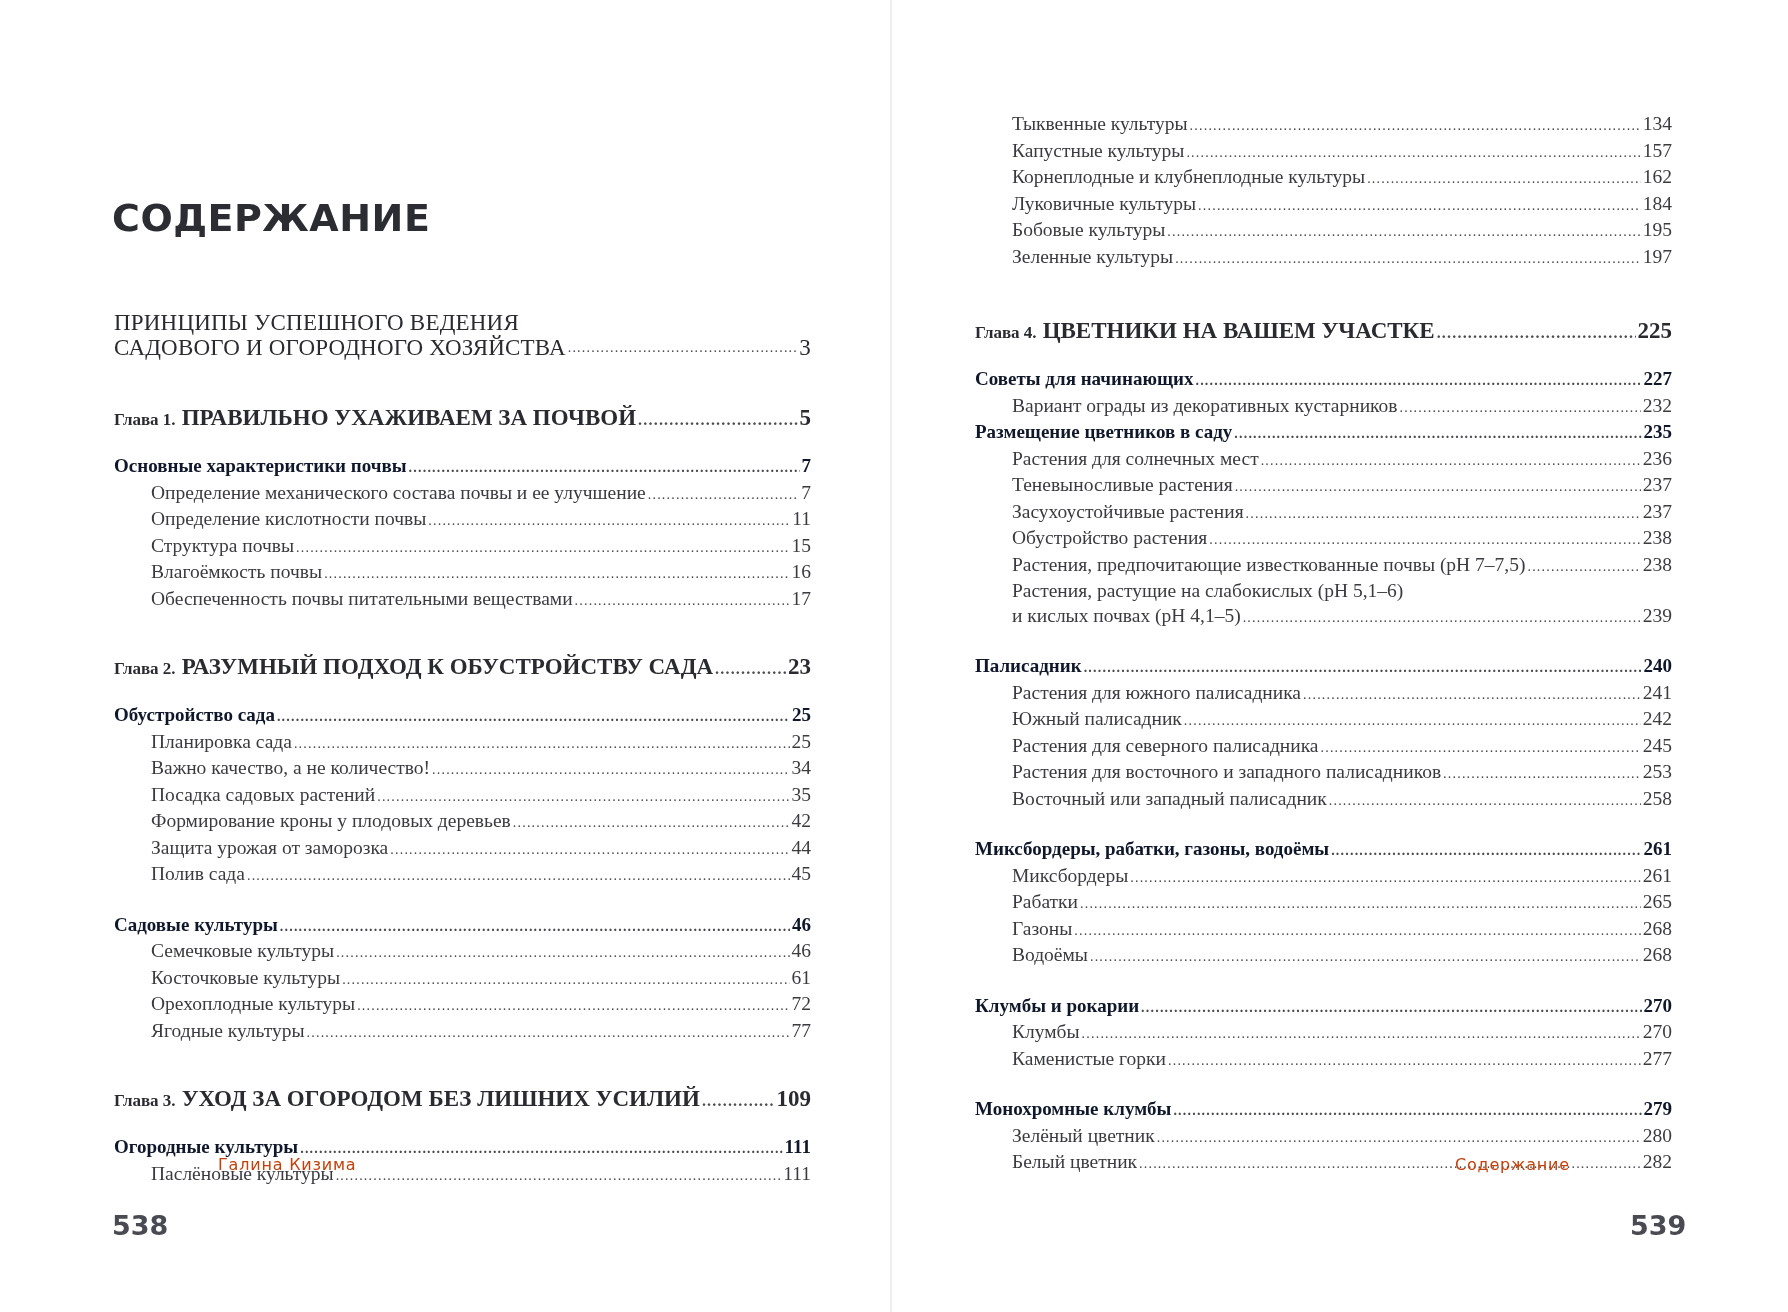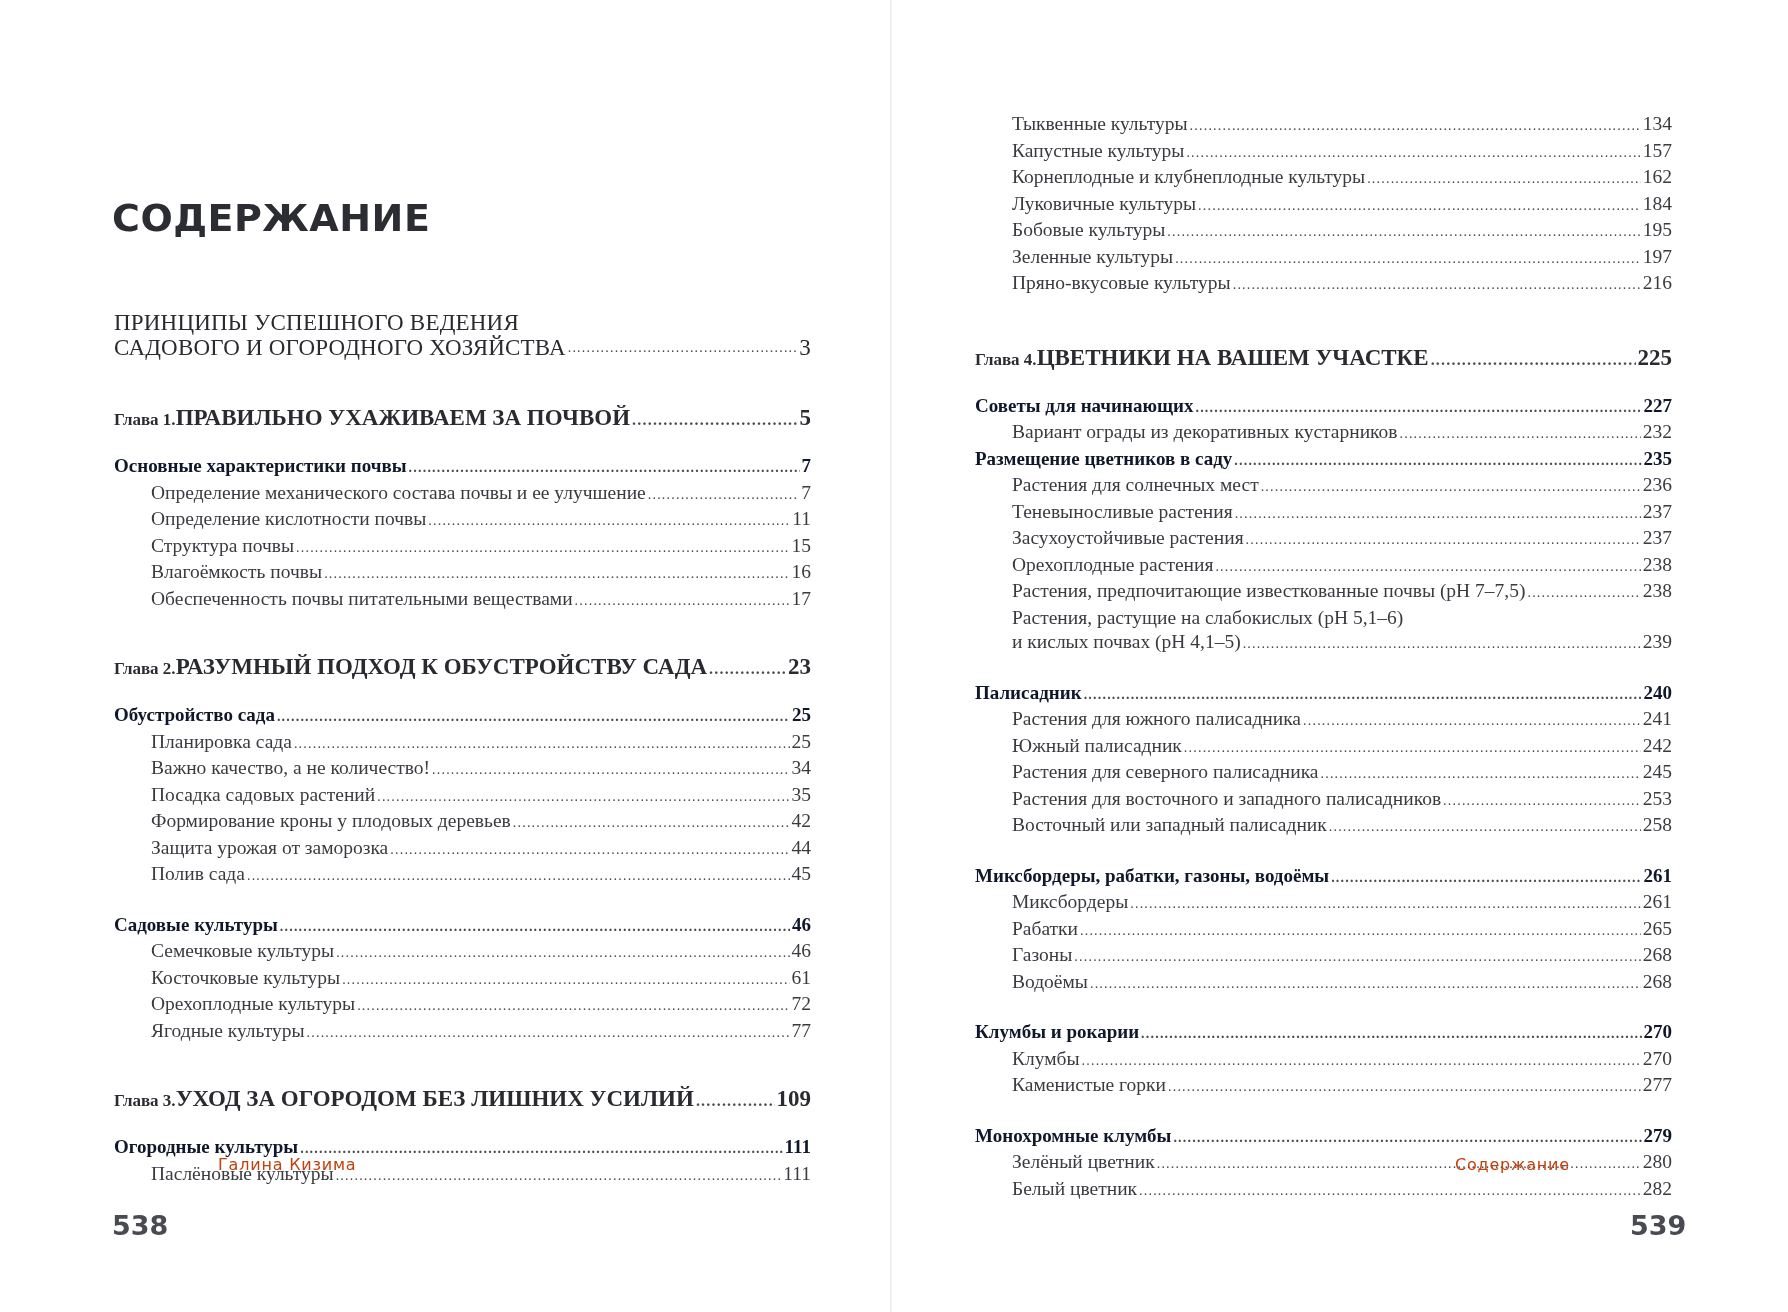--- a/index.html
+++ b/index.html
@@ -24,21 +24,21 @@
 
   .row { display:flex; align-items:baseline; white-space:nowrap; line-height:24.5px; font-size:19.5px; color:#3a3b40; }
   .row .t { flex:0 0 auto; }
   .row .d { flex:1 1 auto; overflow:hidden; margin:0 2px; color:#4a4b50; letter-spacing:1.2px; font-size:14px; }
   .row .d::before { content:"................................................................................................................................................................................................................................................................................................"; }
   .row .p { flex:0 0 auto; }
   .row.sub { padding-left:37px; }
   .row.sec { font-weight:bold; color:#0f172a; font-size:19px; }
   .row.sec .d { font-weight:bold; }
   .row.chap { font-weight:bold; color:#2a2b30; font-size:23px; line-height:28px; }
-  .row.chap .lbl { font-size:17px; }
+  .row.chap .lbl { font-size:17px; margin-right:6px; }
   .row.chap .d { font-size:16px; }
   .intro { font-size:23px; line-height:25px; color:#2a2b30; letter-spacing:0.2px; }
   .intro .row { font-size:23px; line-height:25px; color:#2a2b30; }
   .plain { font-size:19.5px; line-height:24.5px; color:#3a3b40; padding-left:37px; white-space:nowrap; }
   .gap-m { height:24px; }
   .gap-l { height:30px; }
 
   .footer-num {
     position:absolute; top:1210px;
     font-family:"DejaVu Sans","Liberation Sans",sans-serif; font-weight:bold; font-size:27px; color:#4a4b52;
@@ -232,25 +232,20 @@
     <div class="row sub">
         <span class="t">Бобовые культуры</span>
         <span class="d"></span>
         <span class="p">195</span>
       </div>
     <div class="row sub">
         <span class="t">Зеленные культуры</span>
         <span class="d"></span>
         <span class="p">197</span>
       </div>
-    <div class="row sub">
-        <span class="t">Пряно-вкусовые культуры</span>
-        <span class="d"></span>
-        <span class="p">216</span>
-      </div>
 
     <div class="gap-l" style="height:46px"></div>
 
     <div class="row chap">
       <span class="t"><span class="lbl">Глава 4.</span><span>ЦВЕТНИКИ НА ВАШЕМ УЧАСТКЕ</span></span>
       <span class="d"></span>
       <span class="p">225</span>
     </div>
 
     <div class="gap-m" style="height:20px"></div>
@@ -280,21 +275,21 @@
         <span class="t">Теневыносливые растения</span>
         <span class="d"></span>
         <span class="p">237</span>
       </div>
     <div class="row sub">
         <span class="t">Засухоустойчивые растения</span>
         <span class="d"></span>
         <span class="p">237</span>
       </div>
     <div class="row sub">
-        <span class="t">Орехоплодные растения</span>
+        <span class="t">Обустройство растения</span>
         <span class="d"></span>
         <span class="p">238</span>
       </div>
     <div class="row sub">
         <span class="t">Растения, предпочитающие известкованные почвы (рН 7–7,5)</span>
         <span class="d"></span>
         <span class="p">238</span>
       </div>
     <div class="plain">Растения, растущие на слабокислых (рН 5,1–6)</div>
     <div class="row sub">

